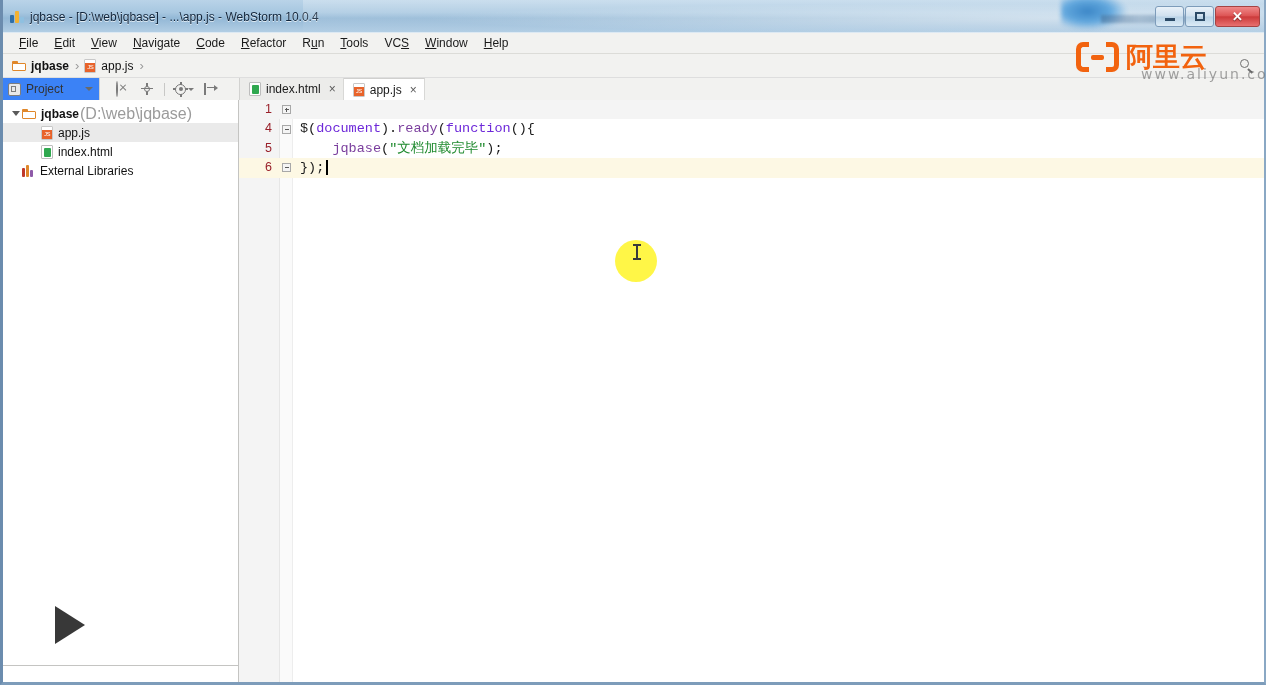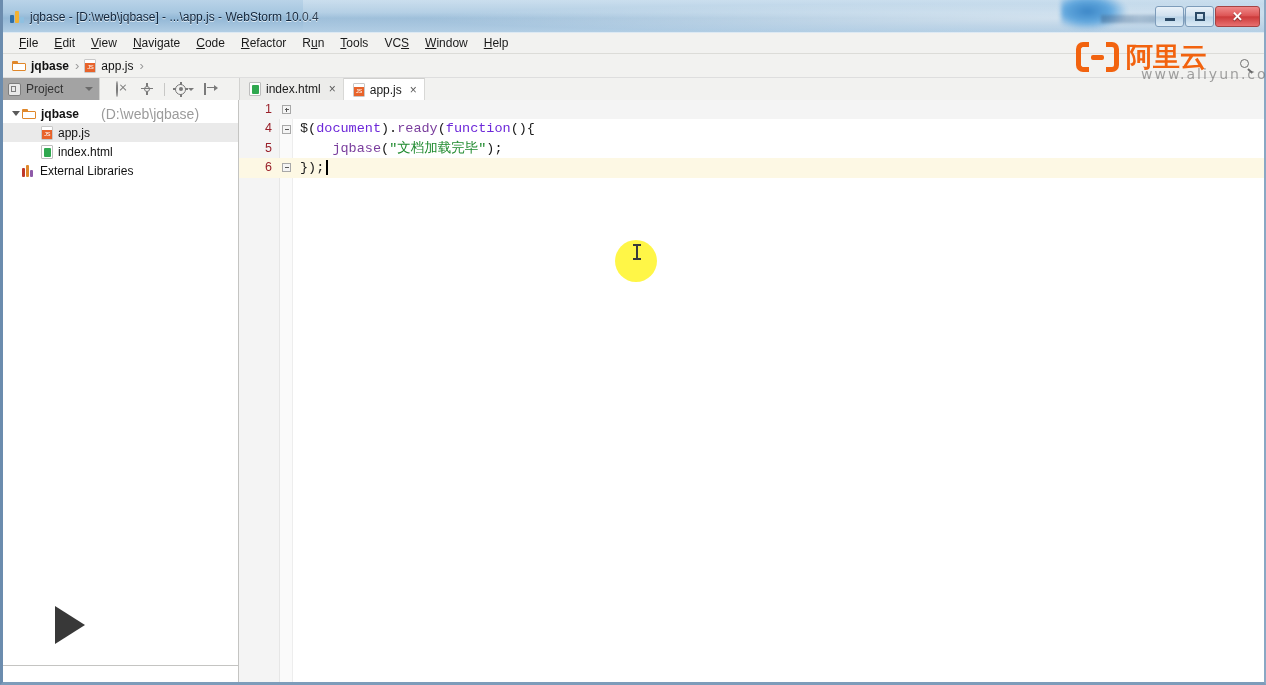--- a/index.html
+++ b/index.html
@@ -302,21 +302,21 @@
     display: flex;
     align-items: center;
     background: #f2f2f0;
     box-sizing: border-box;
     position: relative;
   }
   #project-tab {
     display: flex; align-items: center;
     height: 22px;
     padding: 0 6px 0 5px;
-    background: #a3a3a3;
+    background: #3b82f6;
     border-right: 1px solid #d2d2d0;
     box-sizing: border-box;
   }
   .ico-project {
     width: 13px; height: 13px;
     flex: 0 0 13px;
     margin-right: 5px;
     border: 1.4px solid #7d7d7d;
     box-sizing: border-box;
     border-radius: 2px;
@@ -458,21 +458,21 @@
   .tw {
     width: 13px; flex: 0 0 13px;
     display: flex; align-items: center; justify-content: center;
   }
   .tw .tri {
     width: 0; height: 0;
     border-left: 4.5px solid transparent;
     border-right: 4.5px solid transparent;
     border-top: 5px solid #5a5a5a;
   }
-  .tree-row .path-note { color: #9b9b9b; margin-left: 22px; font-size: 14px; }
+  .tree-row .path-note { color: #9b9b9b; margin-left: 1px; font-size: 16px; }
 
   
   #play-overlay {
     position: absolute;
     left: 52px; top: 506px;
     width: 0; height: 0;
     border-top: 19px solid transparent;
     border-bottom: 19px solid transparent;
     border-left: 30px solid #383838;
   }

